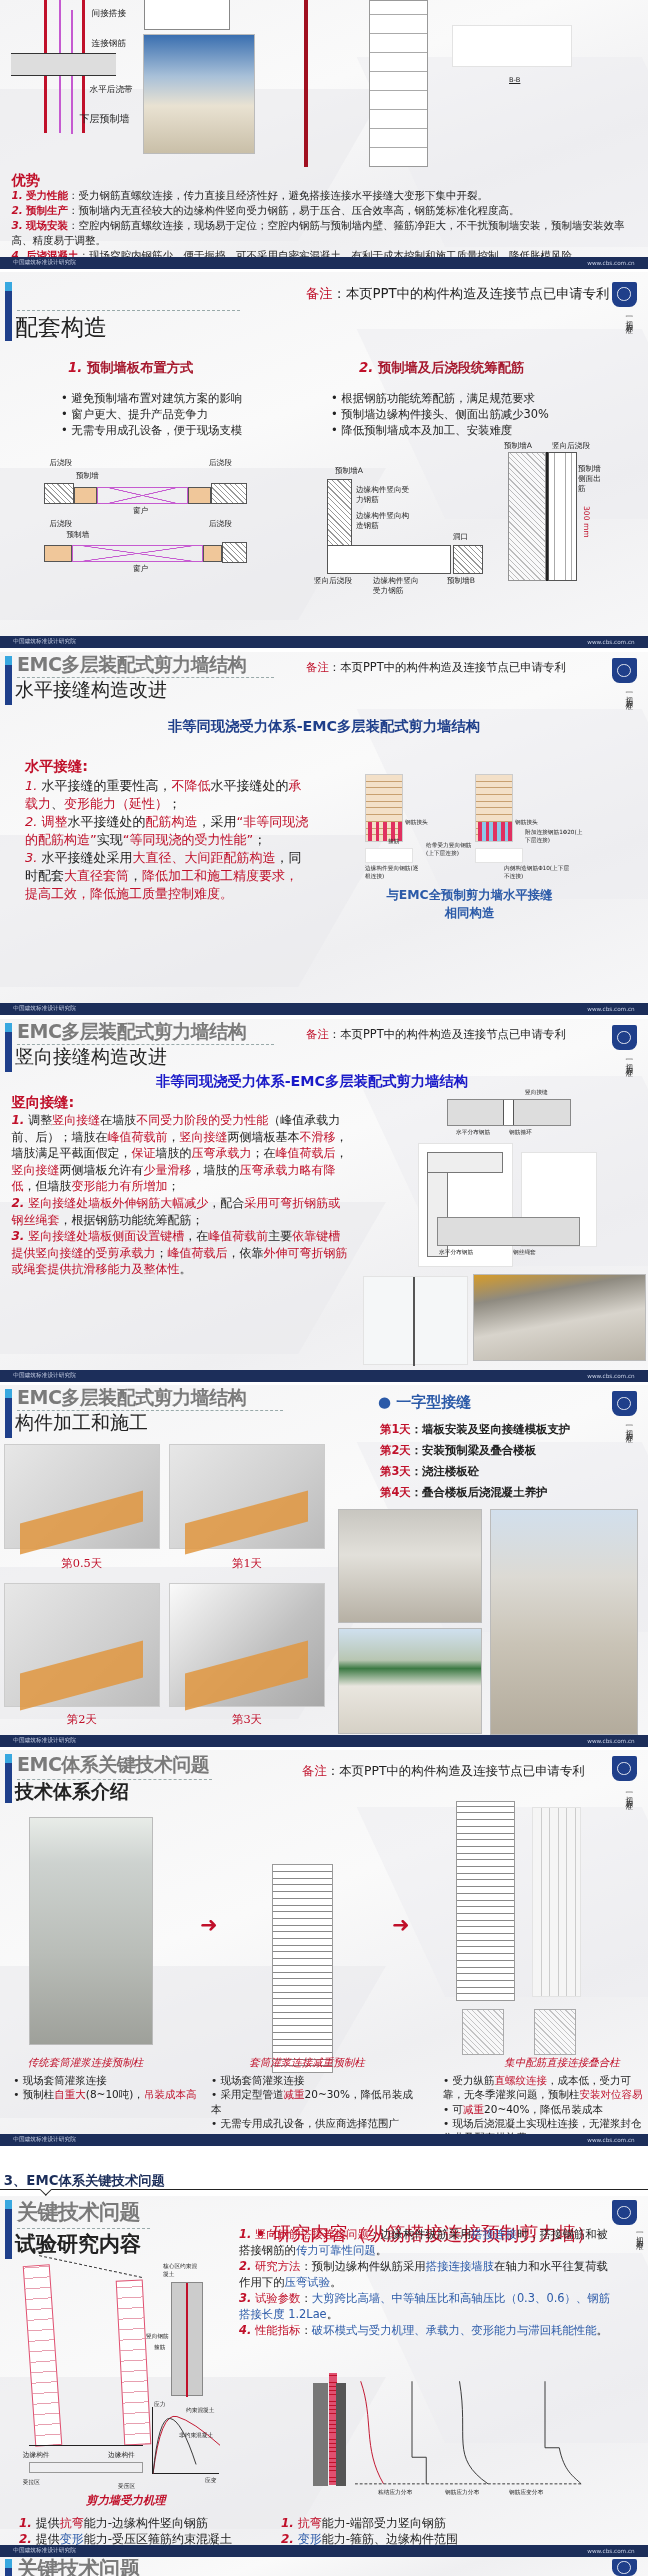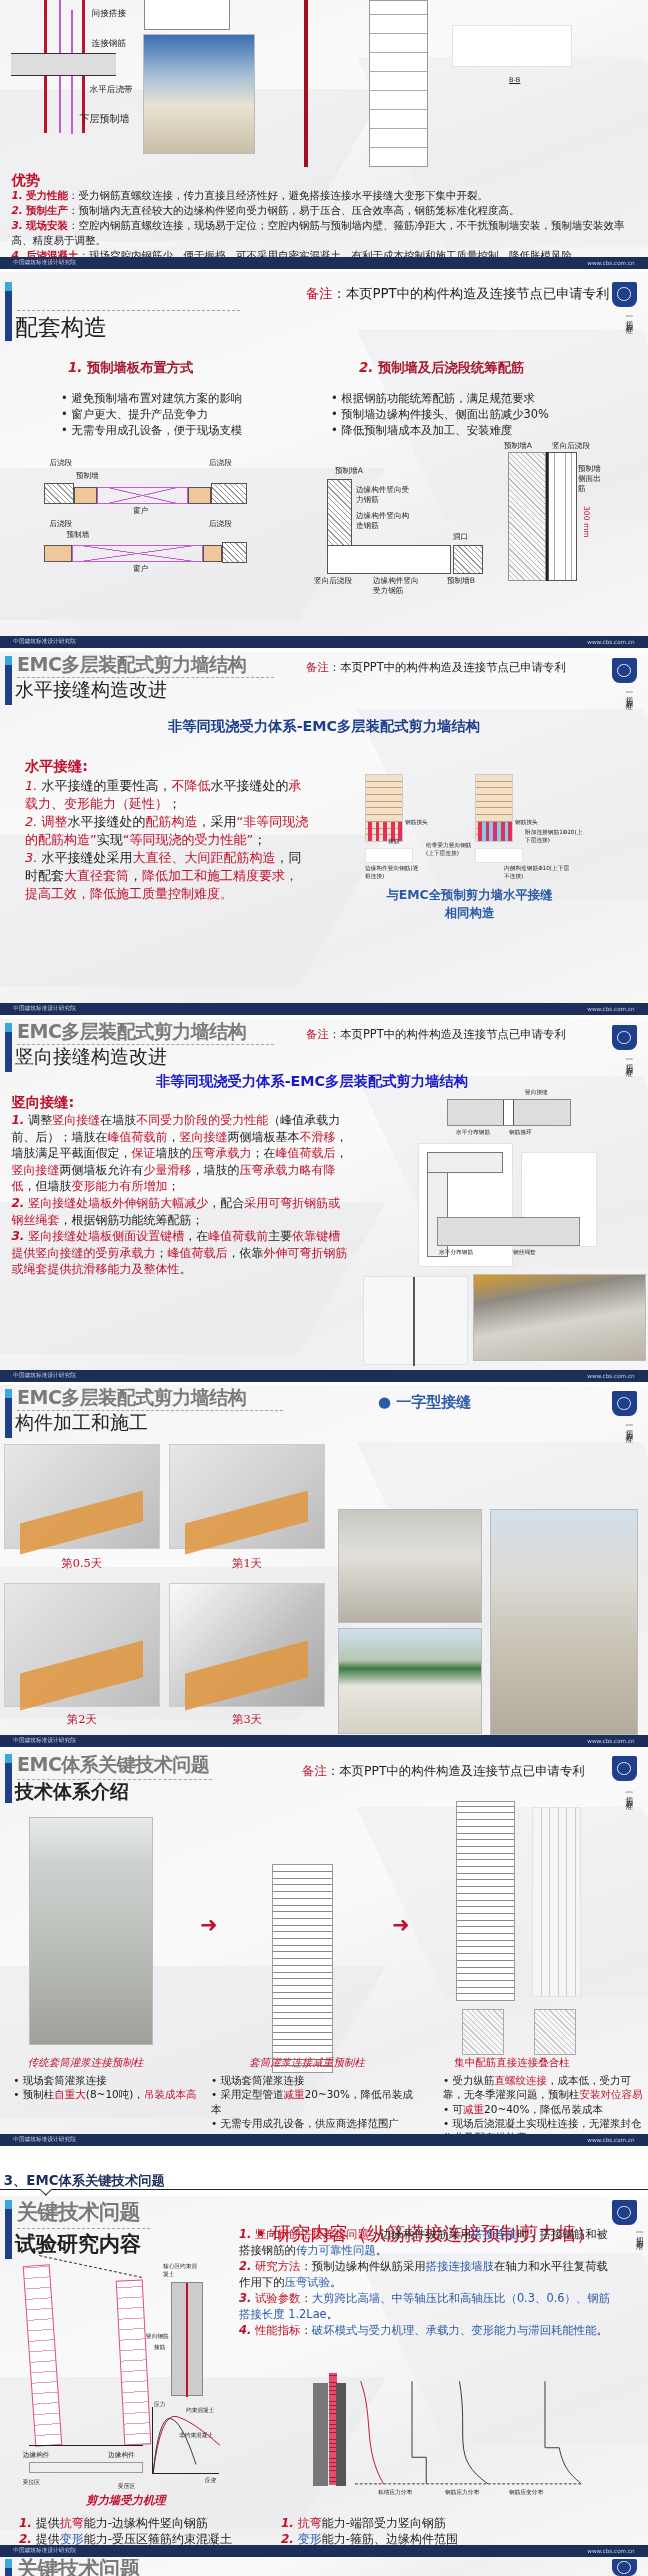--- a/index.html
+++ b/index.html
@@ -233,20 +233,26 @@
   <div class="accent" style="top:3.8px;height:49px"></div>
   <div class="title1" style="top:0px;font-size:19px">EMC多层装配式剪力墙结构</div>
   <div class="dash" style="top:25px;width:266px"></div>
   <div class="title2" style="top:25px;font-size:19px;font-weight:normal">构件加工和施工</div>
   <div class="logo" style="top:5.7px">
       <span></span>
     </div>
   <div class="vtext" style="top:36px">一切为标准</div>
 
   <div class="b lblue" style="left:378px;top:7.6px;font-size:15px">● <span>一字型接缝</span></div>
+  <div style="left:380px;top:34px;font-size:11.4px;line-height:21px;font-weight:bold">
+    <div><span class="red">第1天</span><span>：墙板安装及竖向接缝模板支护</span></div>
+    <div><span class="red">第2天</span><span>：安装预制梁及叠合楼板</span></div>
+    <div><span class="red">第3天</span><span>：浇注楼板砼</span></div>
+    <div><span class="red">第4天</span><span>：叠合楼板后浇混凝土养护</span></div>
+  </div>
 
   <div class="house" style="left:3.8px;top:59px;width:156px;height:105px"></div>
   <div class="house" style="left:169px;top:59px;width:156px;height:105px"></div>
   <div class="cap" style="left:3.8px;top:171px;width:156px">第0.5天</div>
   <div class="cap" style="left:169px;top:171px;width:156px">第1天</div>
   <div class="house" style="left:3.8px;top:198px;width:156px;height:124px"></div>
   <div class="house" style="left:169px;top:198px;width:156px;height:124px;background:linear-gradient(135deg,#fafafa 0%,#c0c0c0 60%,#a8a8a8 100%)"></div>
   <div class="cap" style="left:3.8px;top:327px;width:156px">第2天</div>
   <div class="cap" style="left:169px;top:327px;width:156px">第3天</div>
 
@@ -274,21 +280,21 @@
   <div class="arrow" style="left:200px;top:163px">➜</div>
   <div class="cage" style="left:272px;top:114px;width:61px;height:209px"></div>
   <div class="arrow" style="left:392px;top:163px">➜</div>
   <div class="cage" style="left:456px;top:51px;width:59px;height:200px"></div>
   <div class="draw" style="left:532px;top:57px;width:49px;height:190px;background:repeating-linear-gradient(90deg,#f5f5f5 0 7.6px,#ccc 7.6px 8.6px)"></div>
   <div class="hatch" style="left:462px;top:259px;width:42px;height:46px;border:1px solid #666;opacity:.5"></div>
   <div class="hatch" style="left:534px;top:259px;width:42px;height:46px;border:1px solid #666;opacity:.5"></div>
 
   <div class="cap" style="left:9.5px;top:306px;width:152px;font-size:10.5px;font-style:italic">传统套筒灌浆连接预制柱</div>
   <div class="cap" style="left:226px;top:306px;width:162px;font-size:10.5px;font-style:italic">套筒灌浆连接减重预制柱</div>
-  <div class="cap" style="left:431px;top:306px;width:162px;font-size:10.5px;">集中配筋直接连接叠合柱</div>
+  <div class="cap" style="left:481px;top:306px;width:162px;font-size:10.5px;font-style:italic">集中配筋直接连接叠合柱</div>
 
   <div style="left:13.3px;top:323px;width:186px;font-size:10.5px;line-height:14.3px">
     <div>• <span>现场套筒灌浆连接</span></div>
     <div>• <span>预制柱</span><span class="red">自重大</span><span>(8~10吨)，</span><span class="red">吊装成本高</span></div>
   </div>
   <div style="left:211px;top:323px;width:209px;font-size:10.5px;line-height:14.3px">
     <div>• <span>现场套筒灌浆连接</span></div>
     <div>• <span>采用定型管道</span><span class="red">减重</span><span>20~30%，降低吊装成本</span></div>
     <div>• <span>无需专用成孔设备，供应商选择范围广</span></div>
   </div>

